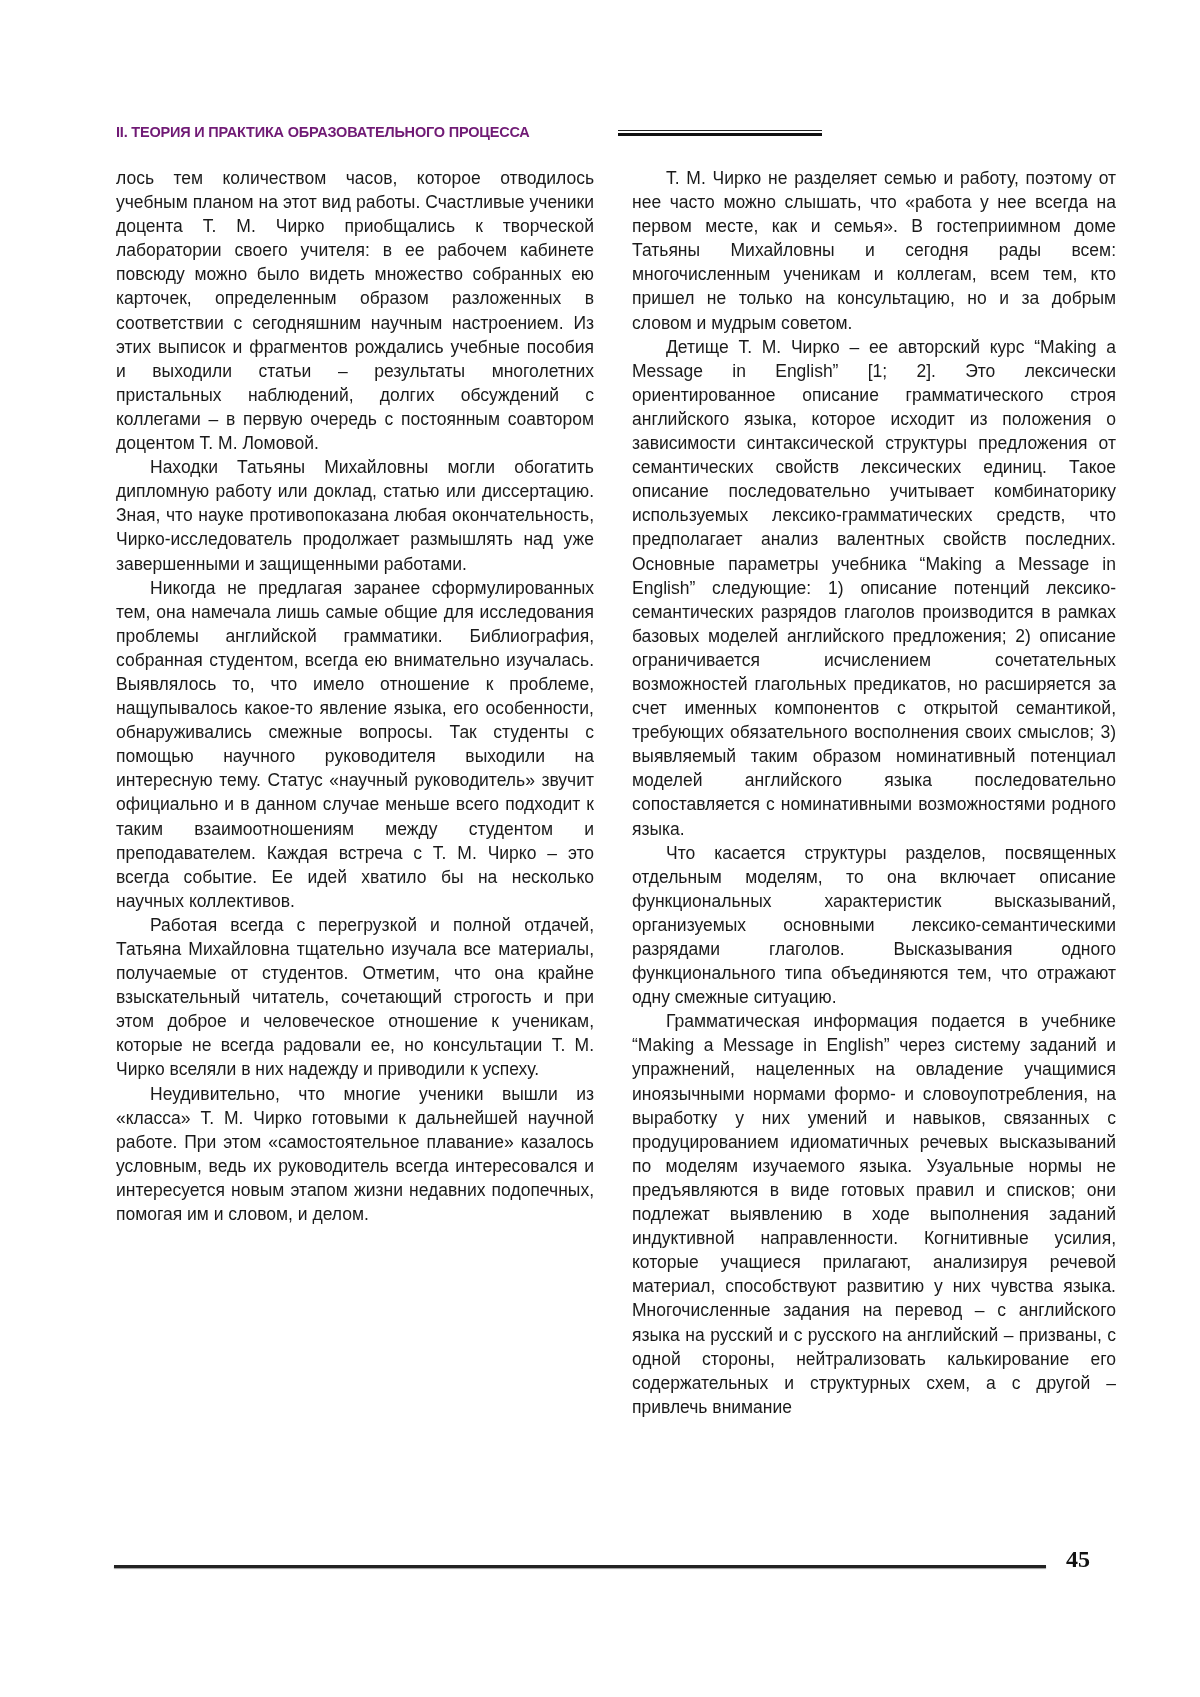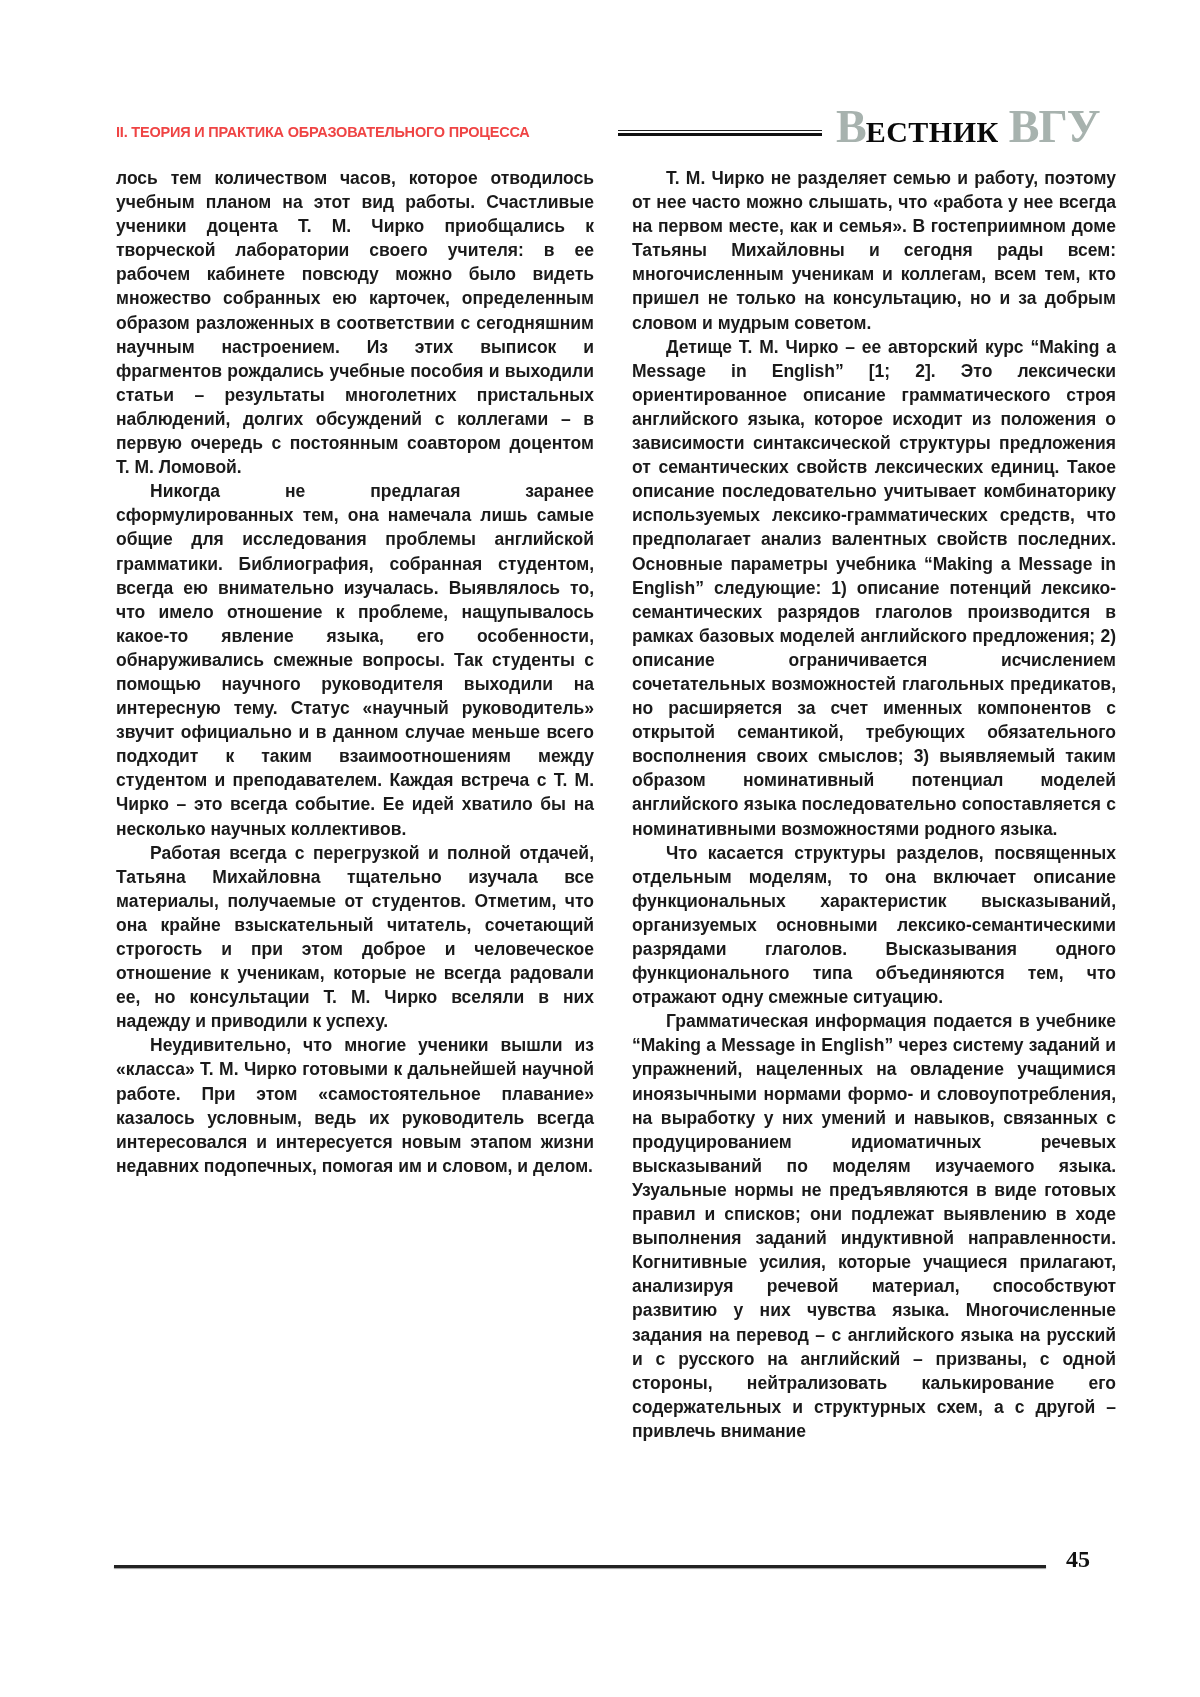--- a/index.html
+++ b/index.html
@@ -3,34 +3,34 @@
 <meta charset="utf-8">
 <style>
   html, body { margin: 0; padding: 0; background: #ffffff; }
   body { width: 1200px; height: 1697px; position: relative; overflow: hidden; color: #1a1a1a; }
   .page { position: absolute; left: 0; top: 0; width: 1200px; height: 1697px; }
 
   .header { position: absolute; left: 116px; top: 100px; width: 990px; height: 46px; }
   .section-title {
     position: absolute; left: 0; top: 24px;
     font-family: "Liberation Sans", sans-serif; font-weight: bold; font-size: 14.5px;
-    letter-spacing: -0.2px; color: #ef4444; white-space: nowrap;
+    letter-spacing: -0.2px; color: #701a75; white-space: nowrap;
   }
   .header-rule { position: absolute; left: 502px; top: 30px; width: 204px; height: 7px; }
   .header-rule .l1 { position: absolute; left: 0; top: 0; width: 100%; height: 1px; background: #222; }
   .header-rule .l2 { position: absolute; left: 0; top: 3px; width: 100%; height: 3px; background: #111; }
   .logo { position: absolute; left: 720px; top: 0; white-space: nowrap; font-family: "Liberation Serif", serif; font-weight: bold; }
   .logo .cap { font-size: 46px; color: #a7b2ae; letter-spacing: -1px; }
   .logo .rest { font-size: 30px; color: #0a0a0a; letter-spacing: 0.5px; }
   .logo .vgu { font-size: 46px; color: #a7b2ae; margin-left: 10px; letter-spacing: -1px; }
 
   .column {
     position: absolute; top: 166px;
     font-family: "Liberation Sans", sans-serif; font-size: 17.5px; line-height: 24.1px;
-    text-align: justify; color: #1a1a1a; font-weight: bold;
+    text-align: justify; color: #1a1a1a;
   }
   .col-left { left: 116px; width: 478px; }
   .col-right { left: 632px; width: 484px; }
   .column p { margin: 0; }
   .column p.indent { text-indent: 34px; }
 
   .footer-rule { position: absolute; left: 114px; top: 1565px; width: 932px; height: 3px; background: #222; box-shadow: 0 1px 1px #999; }
   .page-number {
     position: absolute; left: 1066px; top: 1546px;
     font-family: "Liberation Serif", serif; font-weight: bold; font-size: 24px; color: #111; text-align: right;
@@ -40,27 +40,25 @@
 <body>
 
 <div class="page">
 
   <div class="header">
     <div class="section-title">II. ТЕОРИЯ И ПРАКТИКА ОБРАЗОВАТЕЛЬНОГО ПРОЦЕССА</div>
     <div class="header-rule">
       <div class="l1"></div>
       <div class="l2"></div>
     </div>
-    <div class="logo">
-      <span class="cap">В</span><span class="rest">ЕСТНИК</span><span class="vgu">ВГУ</span>
-    </div>
   </div>
 
   <div class="column col-left">
     <p>лось тем количеством часов, которое отводилось учебным планом на этот вид работы. Счастливые ученики доцента Т. М. Чирко приобщались к творческой лаборатории своего учителя: в ее рабочем кабинете повсюду можно было видеть множество собранных ею карточек, определенным образом разложенных в соответствии с сегодняшним научным настроением. Из этих выписок и фрагментов рождались учебные пособия и выходили статьи – результаты многолетних пристальных наблюдений, долгих обсуждений с коллегами – в первую очередь с постоянным соавтором доцентом Т. М. Ломовой.</p>
+    <p class="indent">Находки Татьяны Михайловны могли обогатить дипломную работу или доклад, статью или диссертацию. Зная, что науке противопоказана любая окончательность, Чирко-исследователь продолжает размышлять над уже завершенными и защищенными работами.</p>
     <p class="indent">Никогда не предлагая заранее сформулированных тем, она намечала лишь самые общие для исследования проблемы английской грамматики. Библиография, собранная студентом, всегда ею внимательно изучалась. Выявлялось то, что имело отношение к проблеме, нащупывалось какое-то явление языка, его особенности, обнаруживались смежные вопросы. Так студенты с помощью научного руководителя выходили на интересную тему. Статус «научный руководитель» звучит официально и в данном случае меньше всего подходит к таким взаимоотношениям между студентом и преподавателем. Каждая встреча с Т. М. Чирко – это всегда событие. Ее идей хватило бы на несколько научных коллективов.</p>
     <p class="indent">Работая всегда с перегрузкой и полной отдачей, Татьяна Михайловна тщательно изучала все материалы, получаемые от студентов. Отметим, что она крайне взыскательный читатель, сочетающий строгость и при этом доброе и человеческое отношение к ученикам, которые не всегда радовали ее, но консультации Т. М. Чирко вселяли в них надежду и приводили к успеху.</p>
     <p class="indent">Неудивительно, что многие ученики вышли из «класса» Т. М. Чирко готовыми к дальнейшей научной работе. При этом «самостоятельное плавание» казалось условным, ведь их руководитель всегда интересовался и интересуется новым этапом жизни недавних подопечных, помогая им и словом, и делом.</p>
   </div>
 
   <div class="column col-right">
     <p class="indent">Т. М. Чирко не разделяет семью и работу, поэтому от нее часто можно слышать, что «работа у нее всегда на первом месте, как и семья». В гостеприимном доме Татьяны Михайловны и сегодня рады всем: многочисленным ученикам и коллегам, всем тем, кто пришел не только на консультацию, но и за добрым словом и мудрым советом.</p>
     <p class="indent">Детище Т. М. Чирко – ее авторский курс “Making a Message in English” [1; 2]. Это лексически ориентированное описание грамматического строя английского языка, которое исходит из положения о зависимости синтаксической структуры предложения от семантических свойств лексических единиц. Такое описание последовательно учитывает комбинаторику используемых лексико-грамматических средств, что предполагает анализ валентных свойств последних. Основные параметры учебника “Making a Message in English” следующие: 1) описание потенций лексико-семантических разрядов глаголов производится в рамках базовых моделей английского предложения; 2) описание ограничивается исчислением сочетательных возможностей глагольных предикатов, но расширяется за счет именных компонентов с открытой семантикой, требующих обязательного восполнения своих смыслов; 3) выявляемый таким образом номинативный потенциал моделей английского языка последовательно сопоставляется с номинативными возможностями родного языка.</p>
     <p class="indent">Что касается структуры разделов, посвященных отдельным моделям, то она включает описание функциональных характеристик высказываний, организуемых основными лексико-семантическими разрядами глаголов. Высказывания одного функционального типа объединяются тем, что отражают одну смежные ситуацию.</p>
     <p class="indent">Грамматическая информация подается в учебнике “Making a Message in English” через систему заданий и упражнений, нацеленных на овладение учащимися иноязычными нормами формо- и словоупотребления, на выработку у них умений и навыков, связанных с продуцированием идиоматичных речевых высказываний по моделям изучаемого языка. Узуальные нормы не предъявляются в виде готовых правил и списков; они подлежат выявлению в ходе выполнения заданий индуктивной направленности. Когнитивные усилия, которые учащиеся прилагают, анализируя речевой материал, способствуют развитию у них чувства языка. Многочисленные задания на перевод – с английского языка на русский и с русского на английский – призваны, с одной стороны, нейтрализовать калькирование его содержательных и структурных схем, а с другой – привлечь внимание</p>

